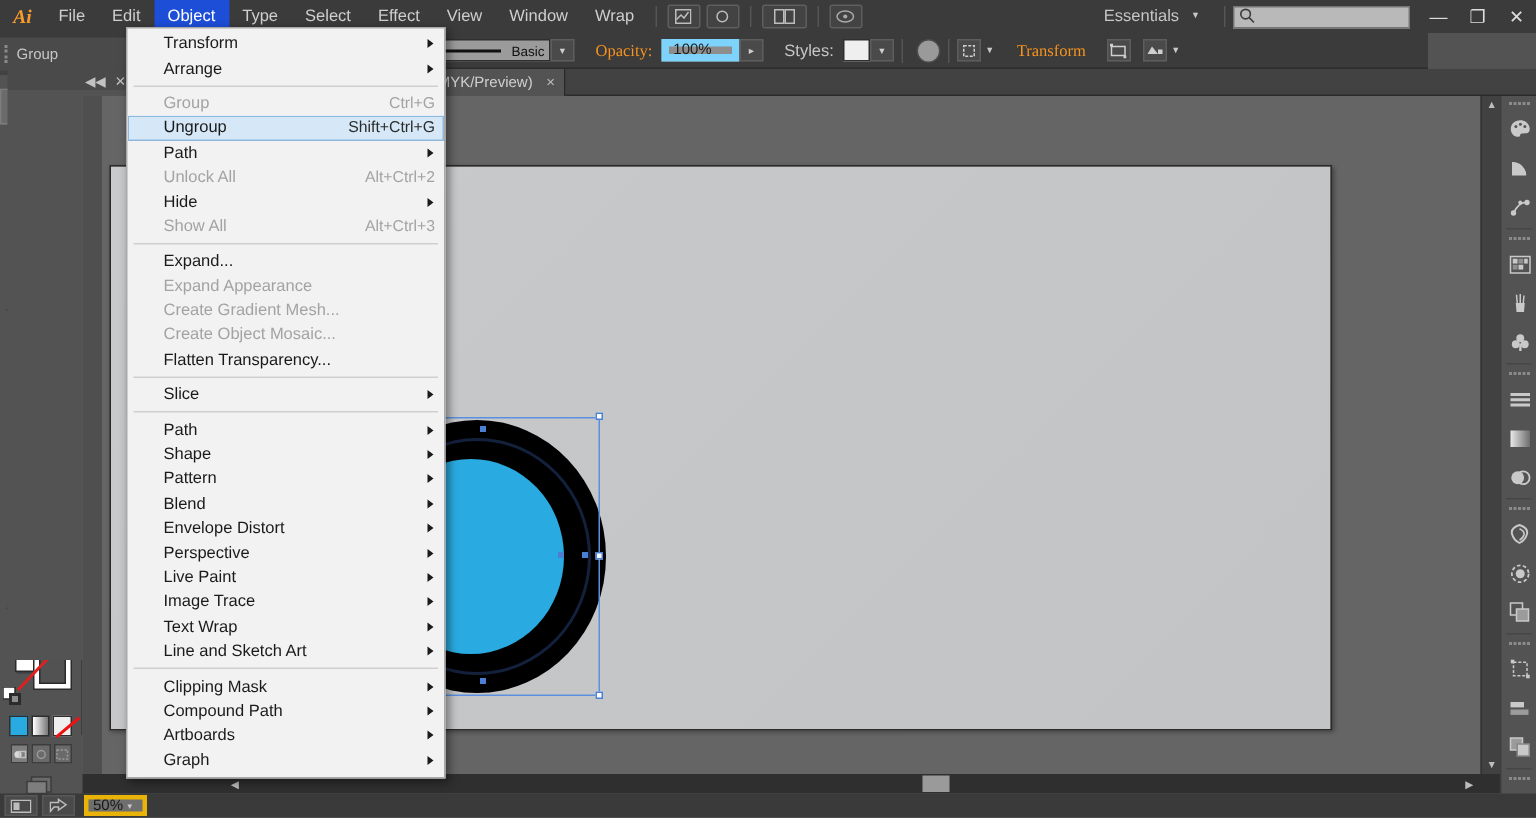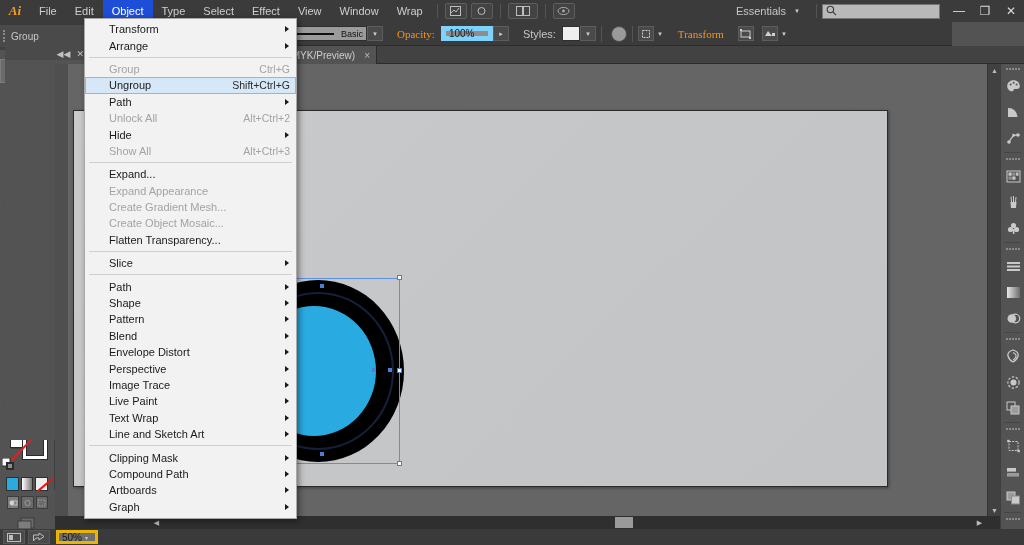--- a/index.html
+++ b/index.html
@@ -1007,28 +1007,28 @@
       </div>
       <div class="dd-row">
         <span class="dd-label">Envelope Distort</span>
         <span class="dd-sub"></span>
       </div>
       <div class="dd-row">
         <span class="dd-label">Perspective</span>
         <span class="dd-sub"></span>
       </div>
       <div class="dd-row">
+        <span class="dd-label">Live Paint</span>
+        <span class="dd-sub"></span>
+      </div>
+      <div class="dd-row">
         <span class="dd-label">Image Trace</span>
         <span class="dd-sub"></span>
       </div>
       <div class="dd-row">
-        <span class="dd-label">Live Paint</span>
-        <span class="dd-sub"></span>
-      </div>
-      <div class="dd-row">
         <span class="dd-label">Text Wrap</span>
         <span class="dd-sub"></span>
       </div>
       <div class="dd-row">
         <span class="dd-label">Line and Sketch Art</span>
         <span class="dd-sub"></span>
       </div>
       <div class="dd-sep"></div>
       <div class="dd-row">
         <span class="dd-label">Clipping Mask</span>

